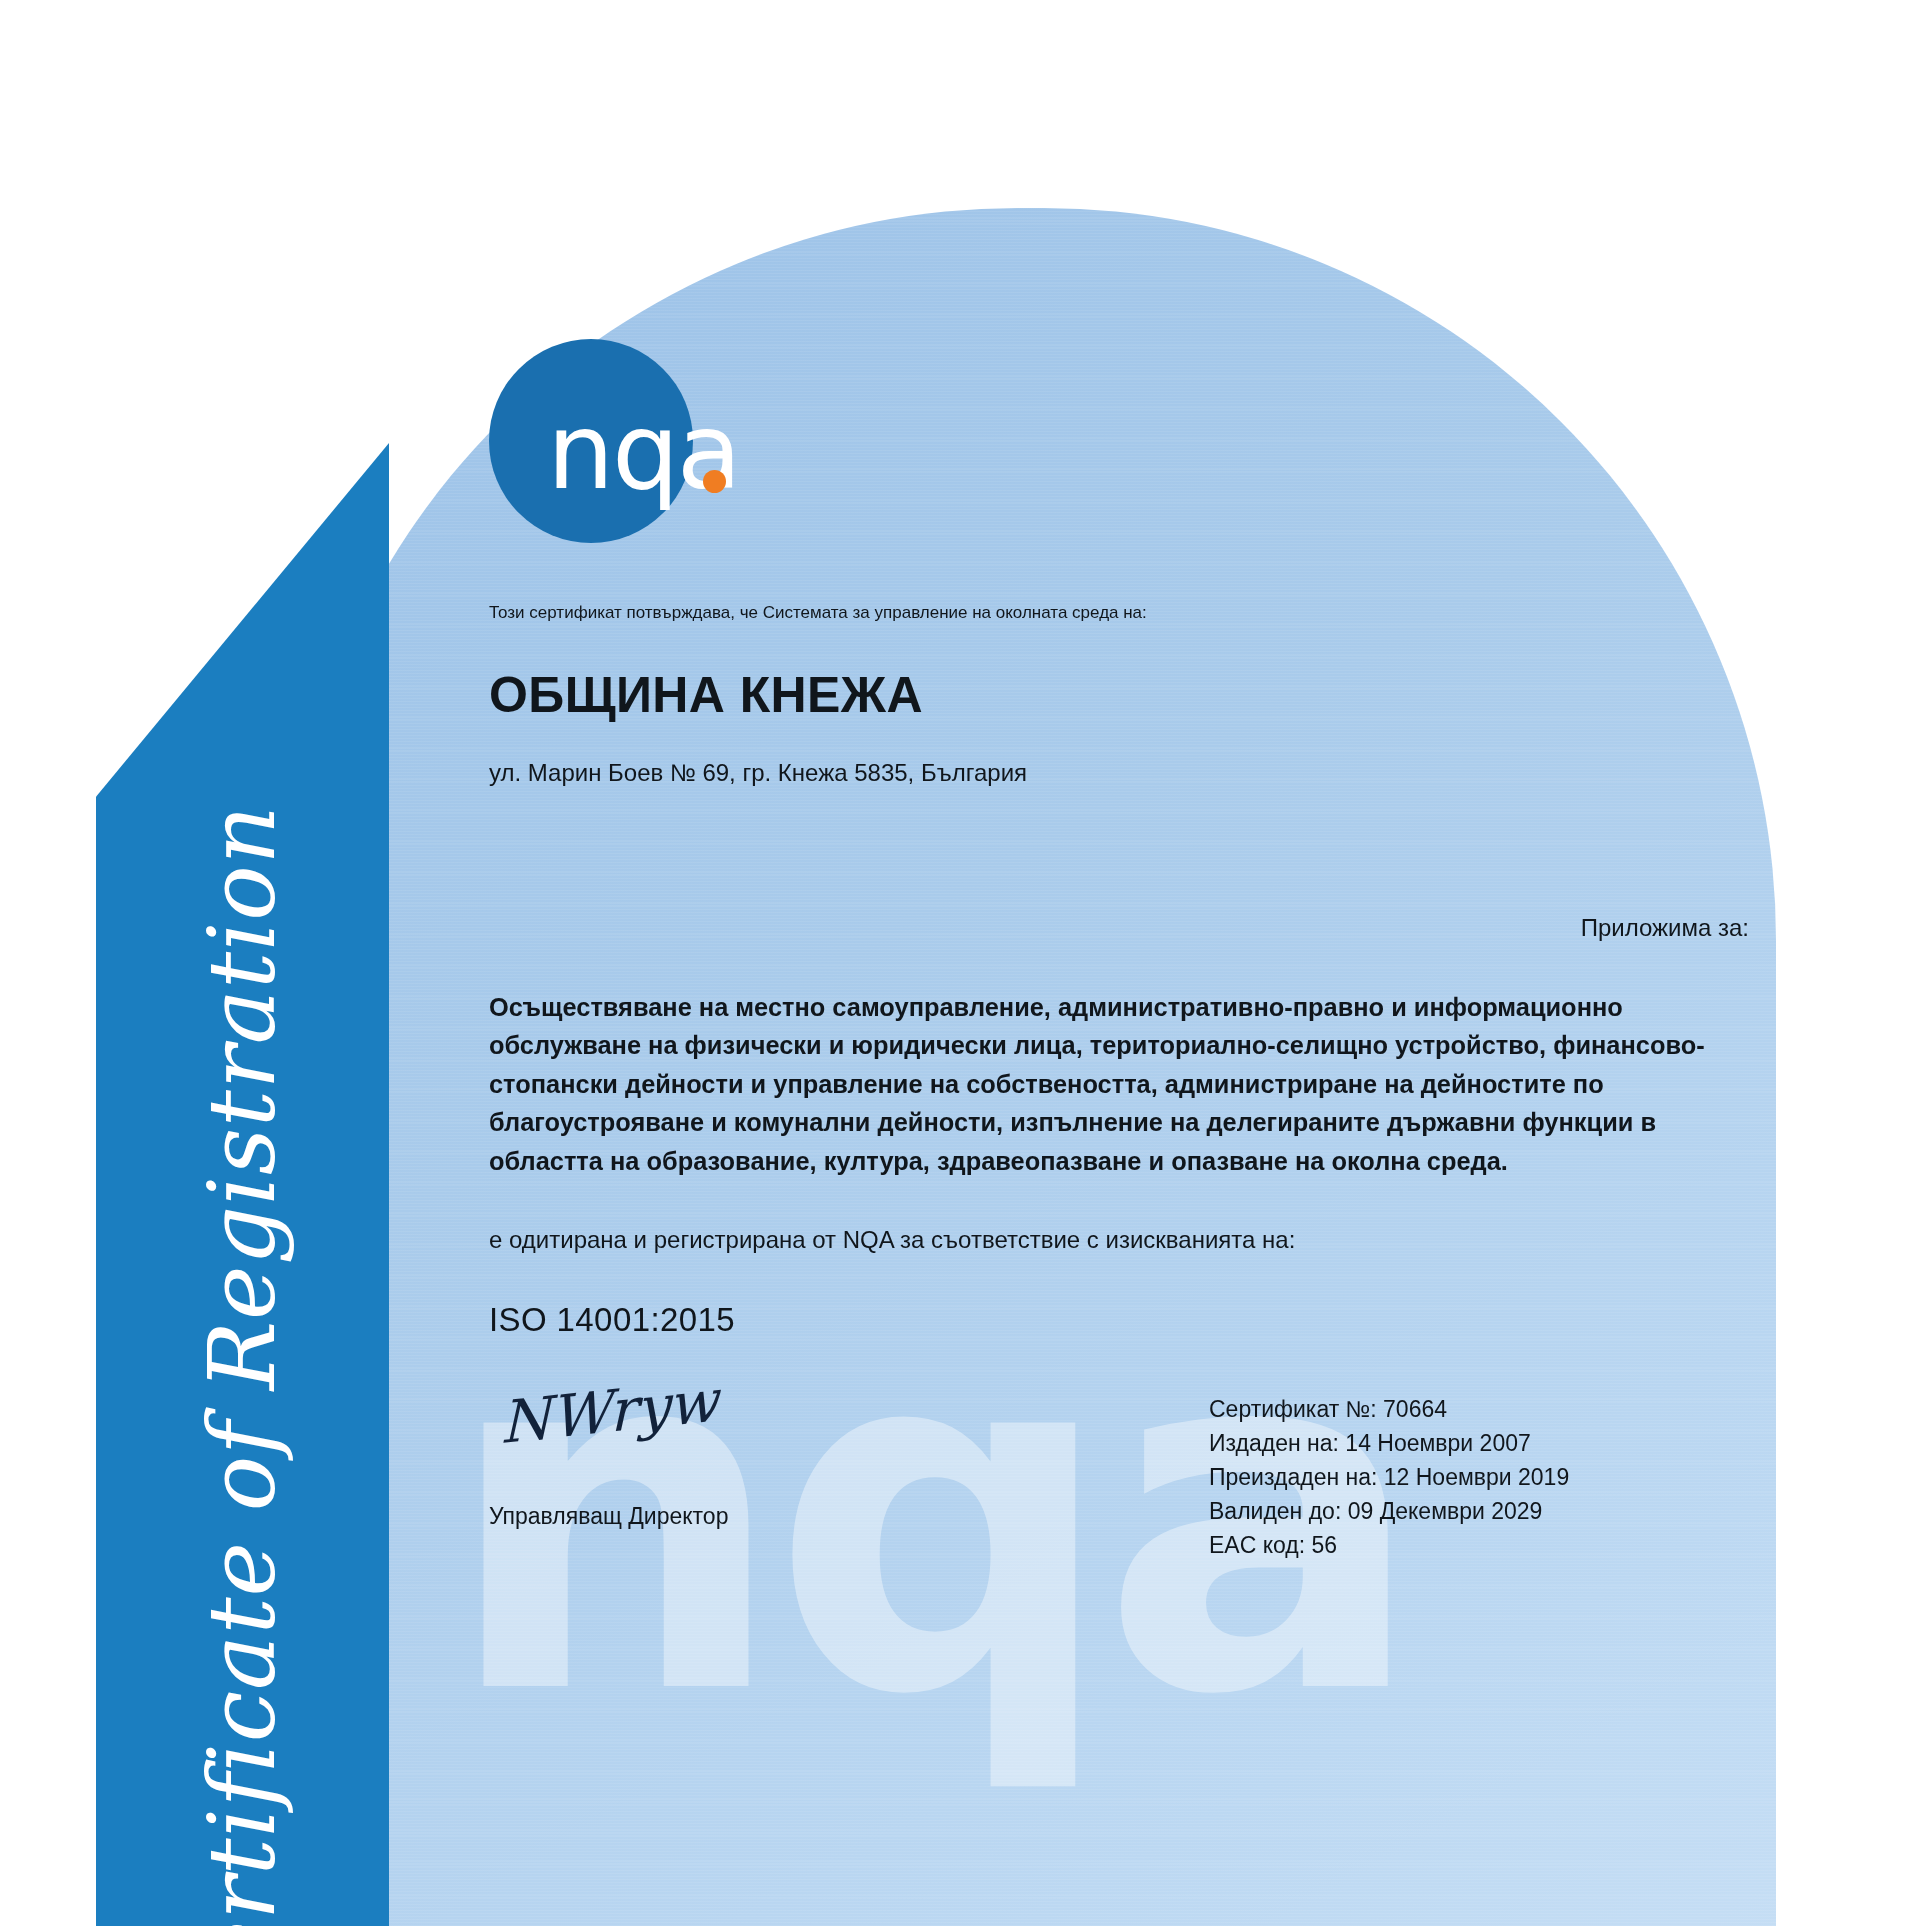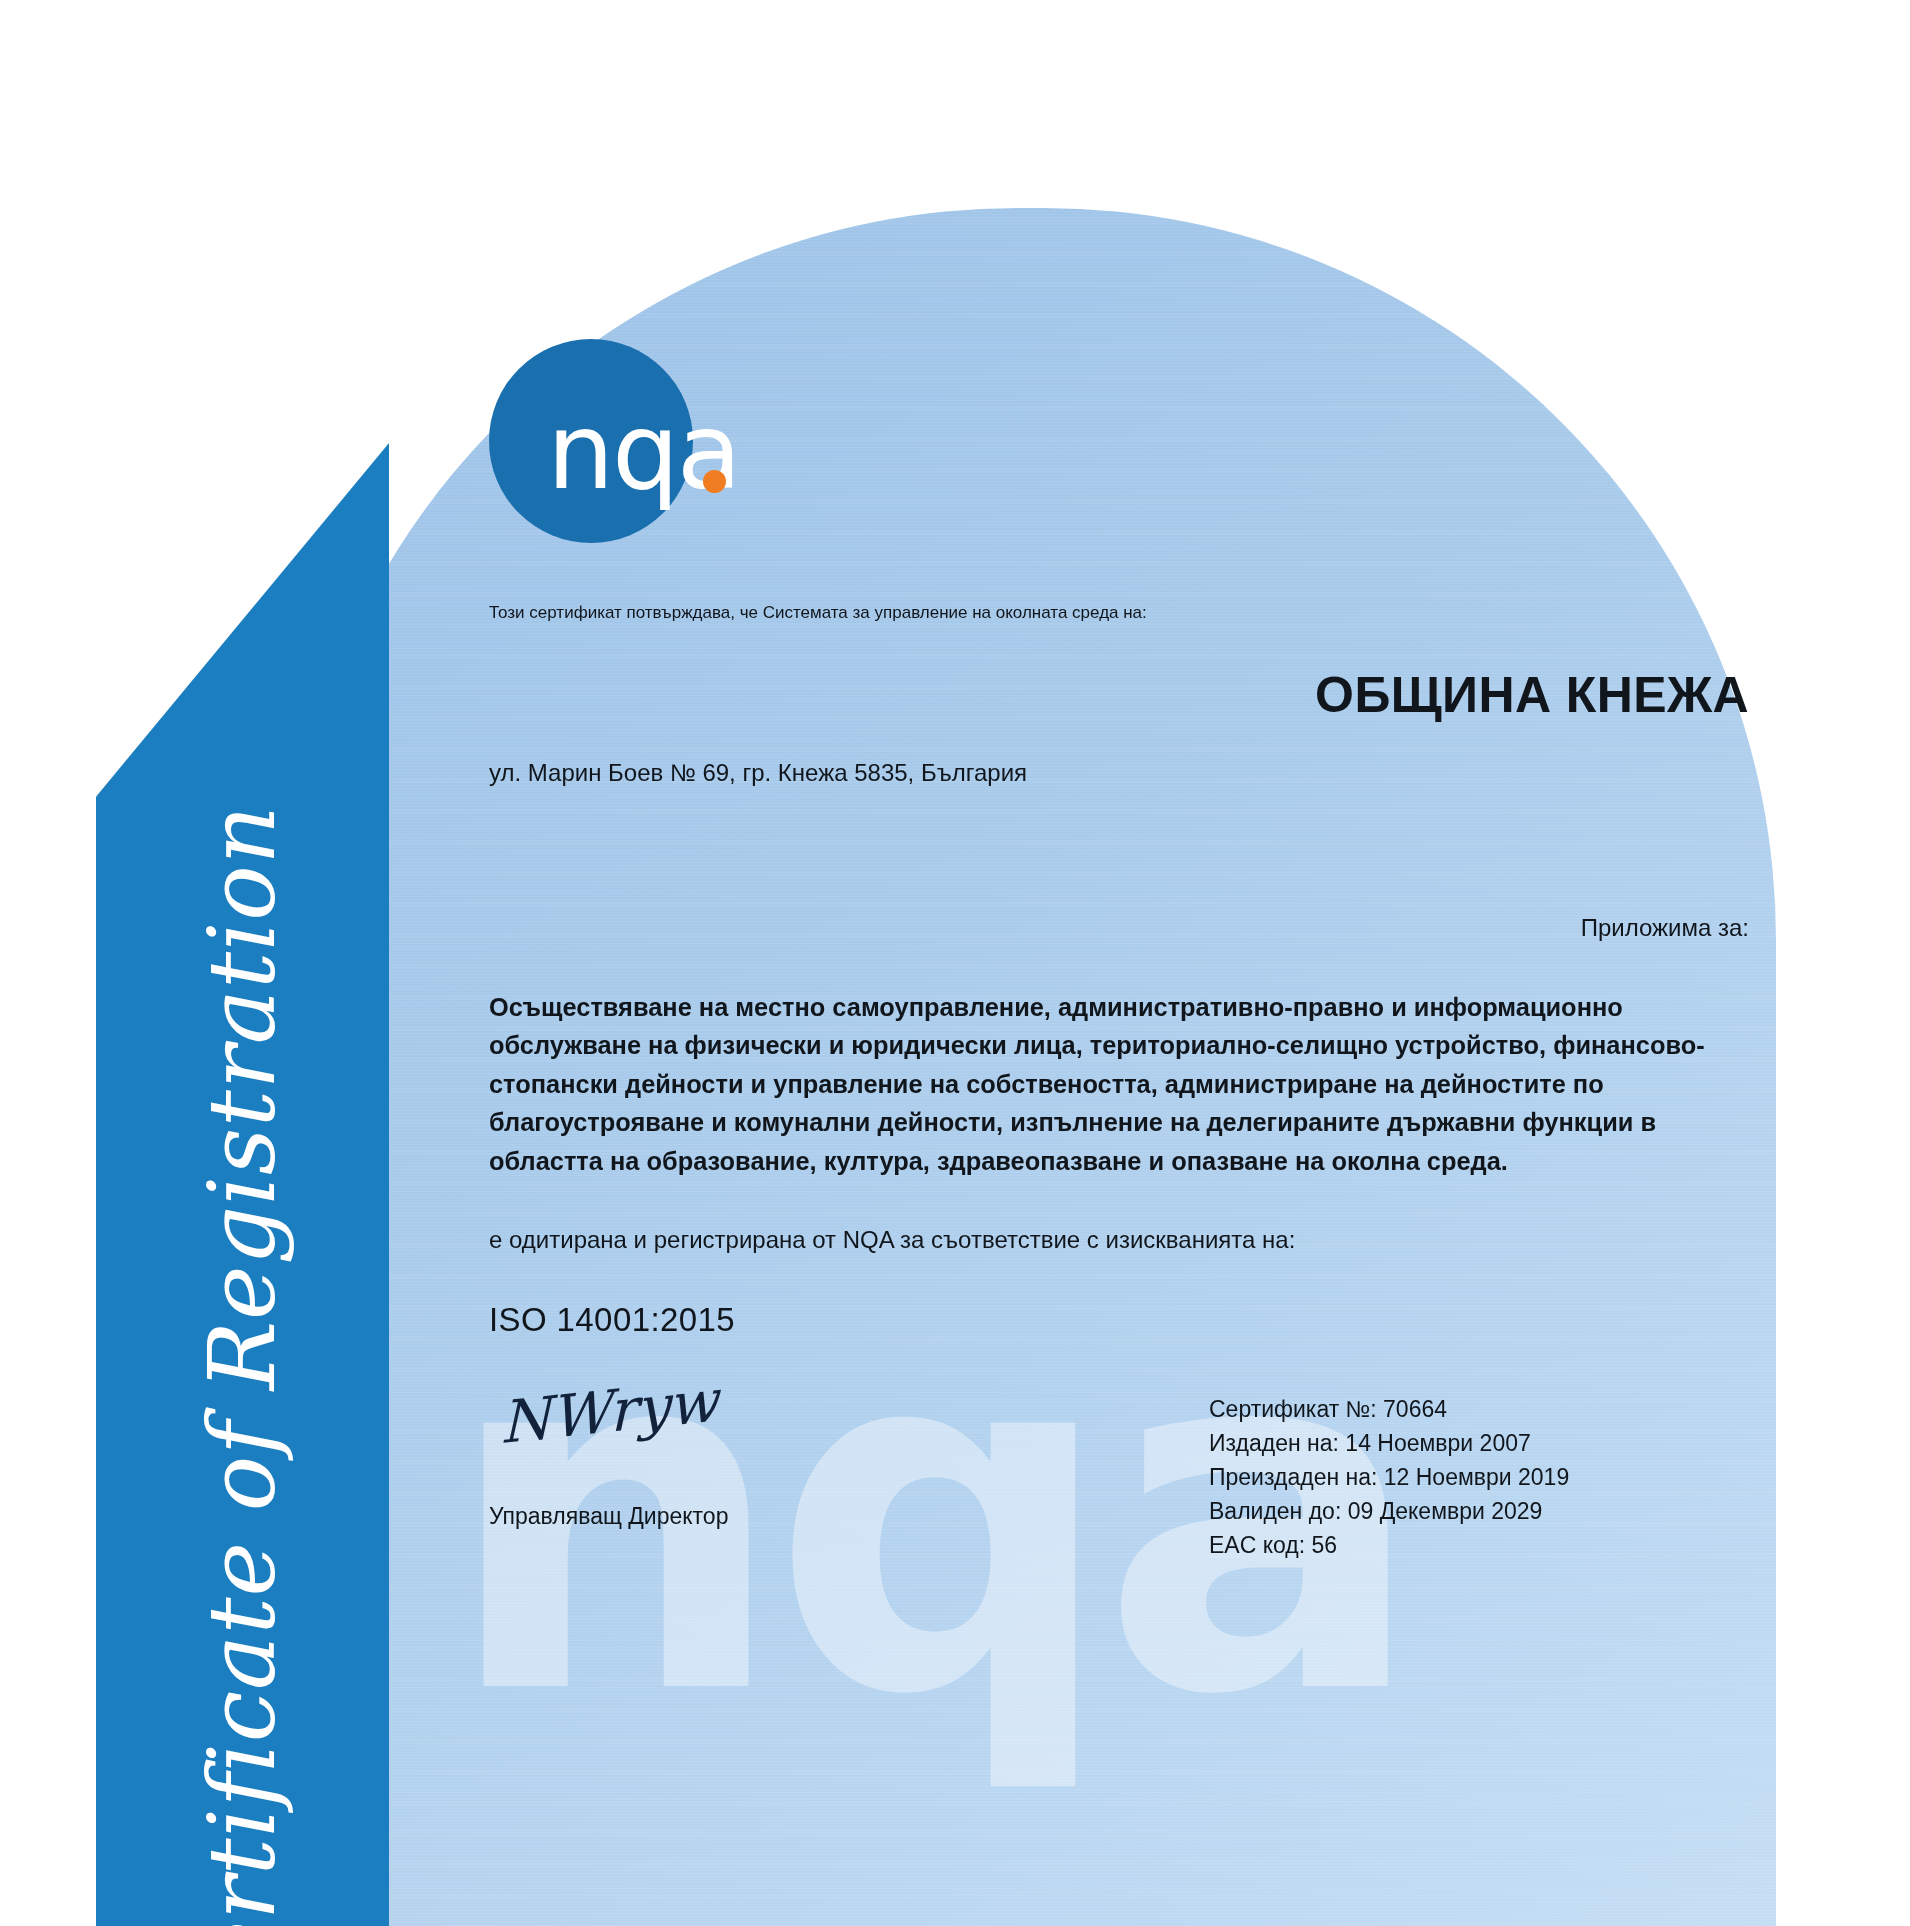--- a/index.html
+++ b/index.html
@@ -144,21 +144,20 @@
   .lead-line {
     font-size: 17px;
     line-height: 1.45;
     margin-bottom: 40px;
   }
   .org-name {
     font-size: 50px;
     font-weight: bold;
     letter-spacing: 0.4px;
     margin-bottom: 35px;
-    text-align: right;
   }
   .org-addr {
     font-size: 24px;
     margin-bottom: 127px;
   }
   .applies-label {
     font-size: 24px;
     margin-bottom: 46px;
     text-align: right;
   }

